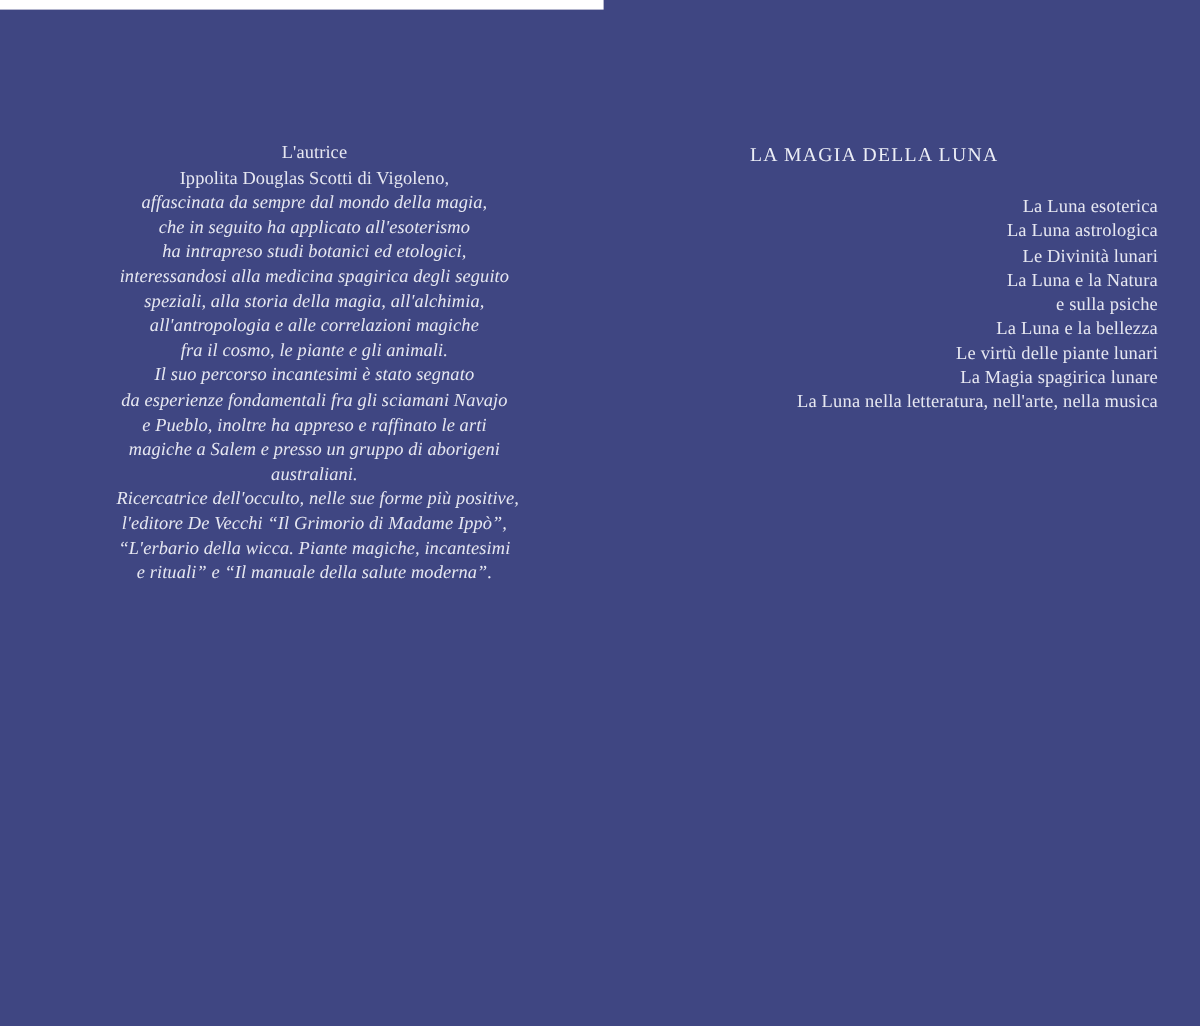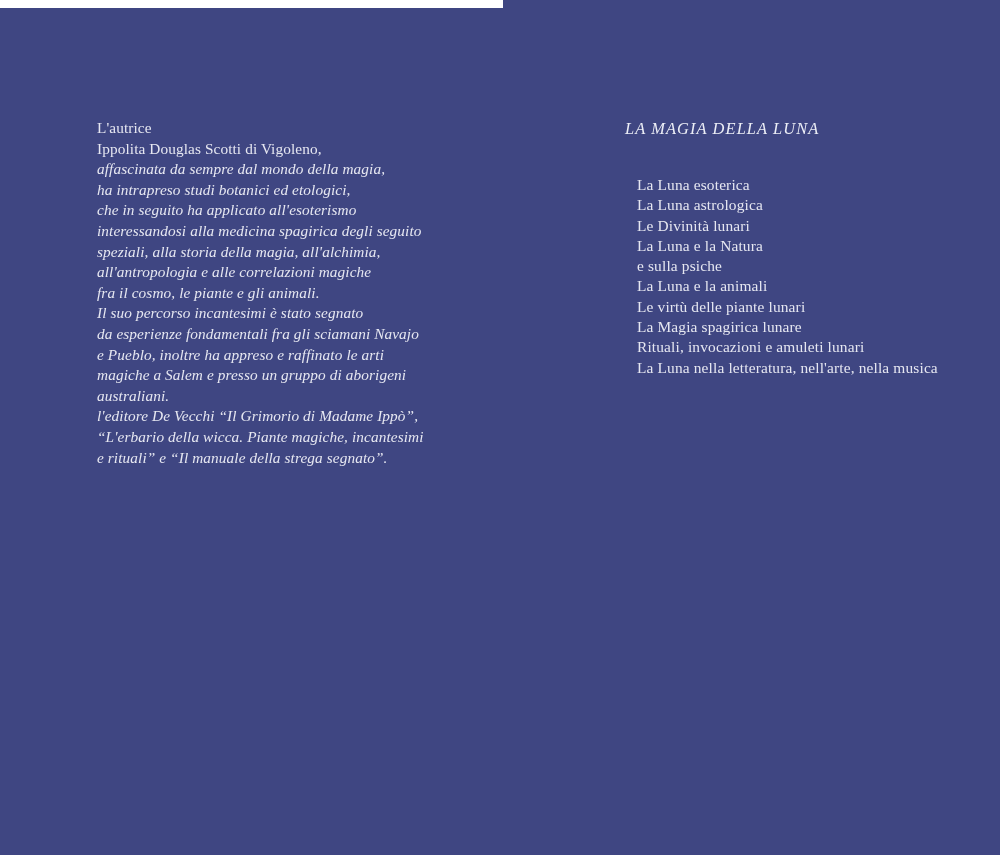--- a/index.html
+++ b/index.html
@@ -28,20 +28,21 @@
     width: 503px;
     height: 8px;
     background: #ffffff;
   }
   
   #bio {
     position: absolute;
     left: 97px;
     top: 118px;
     width: 330px;
+    text-align: center;
   }
   #bio .line {
     font-size: 15.3px;
     line-height: 20.6px;
     letter-spacing: 0.1px;
     color: #e6e7f1;
     white-space: nowrap;
   }
   #bio .line.italic {
     font-style: italic;
@@ -50,73 +51,73 @@
   #toc {
     position: absolute;
     left: 625px;
     top: 119px;
     width: 340px;
   }
   #toc-title {
     font-size: 16.4px;
     letter-spacing: 1.1px;
     color: #eceef6;
-    margin-bottom: 36px;
+    margin-bottom: 24px;
     white-space: nowrap;
-    font-style: italic;
   }
   #toc-list {
     list-style: none;
-    margin: 12px;
+    margin: 0;
     padding: 0;
+    text-align: right;
   }
   #toc-list li {
     font-size: 15.4px;
     line-height: 20.3px;
     letter-spacing: 0.15px;
     color: #e6e7f1;
     white-space: nowrap;
   }
 </style>
 </head>
 <body>
 
 <div id="page">
 
   <div id="top-notch"></div>
 
   <div id="bio">
     <div class="line">L'autrice</div>
     <div class="line">Ippolita Douglas Scotti di Vigoleno,</div>
     <div class="line italic">affascinata da sempre dal mondo della magia,</div>
+    <div class="line italic">che in seguito ha applicato all'esoterismo</div>
     <div class="line italic">ha intrapreso studi botanici ed etologici,</div>
-    <div class="line italic">che in seguito ha applicato all'esoterismo</div>
     <div class="line italic">interessandosi alla medicina spagirica degli seguito</div>
     <div class="line italic">speziali, alla storia della magia, all'alchimia,</div>
     <div class="line italic">all'antropologia e alle correlazioni magiche</div>
     <div class="line italic">fra il cosmo, le piante e gli animali.</div>
     <div class="line italic">Il suo percorso incantesimi è stato segnato</div>
     <div class="line italic">da esperienze fondamentali fra gli sciamani Navajo</div>
     <div class="line italic">e Pueblo, inoltre ha appreso e raffinato le arti</div>
     <div class="line italic">magiche a Salem e presso un gruppo di aborigeni</div>
     <div class="line italic">australiani.</div>
+    <div class="line italic">Ricercatrice dell'occulto, nelle sue forme più positive,</div>
     <div class="line italic">l'editore De Vecchi “Il Grimorio di Madame Ippò”,</div>
     <div class="line italic">“L'erbario della wicca. Piante magiche, incantesimi</div>
-    <div class="line italic">e rituali” e “Il manuale della strega segnato”.</div>
+    <div class="line italic">e rituali” e “Il manuale della salute moderna”.</div>
   </div>
 
   <div id="toc">
     <div id="toc-title">LA MAGIA DELLA LUNA</div>
     <ul id="toc-list">
       <li>La Luna esoterica</li>
       <li>La Luna astrologica</li>
       <li>Le Divinità lunari</li>
       <li>La Luna e la Natura</li>
       <li>e sulla psiche</li>
-      <li>La Luna e la animali</li>
+      <li>La Luna e la bellezza</li>
       <li>Le virtù delle piante lunari</li>
       <li>La Magia spagirica lunare</li>
-      <li>Rituali, invocazioni e amuleti lunari</li>
       <li>La Luna nella letteratura, nell'arte, nella musica</li>
     </ul>
   </div>
 
 </div>
 
 </body></html>

